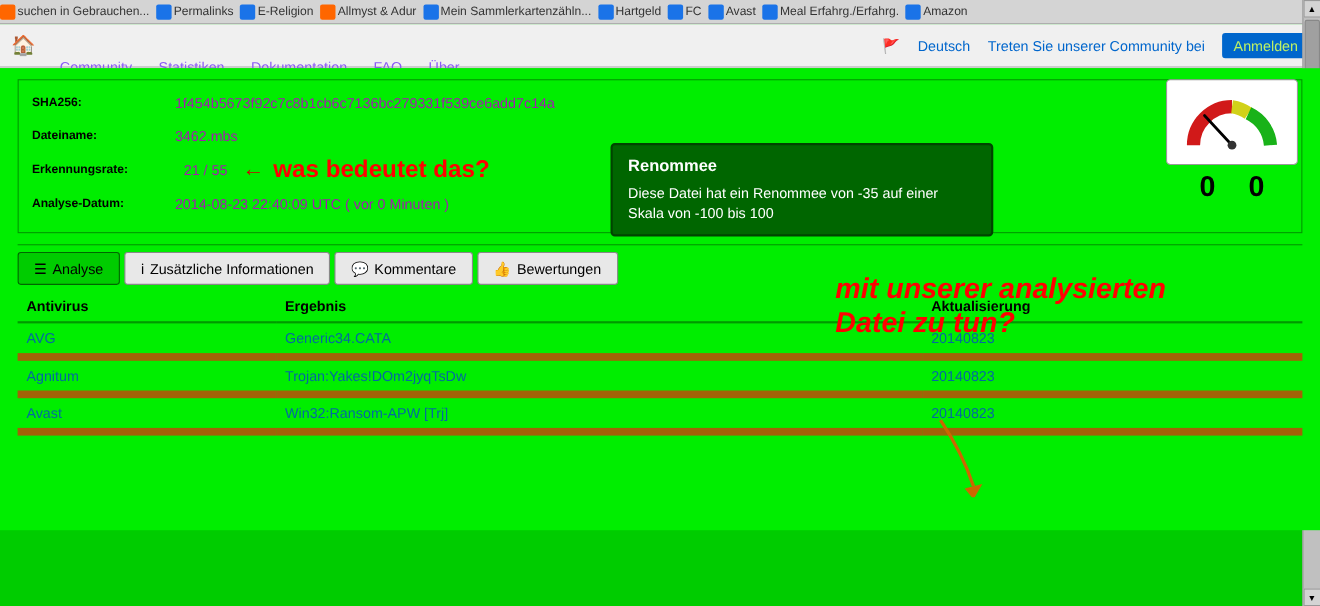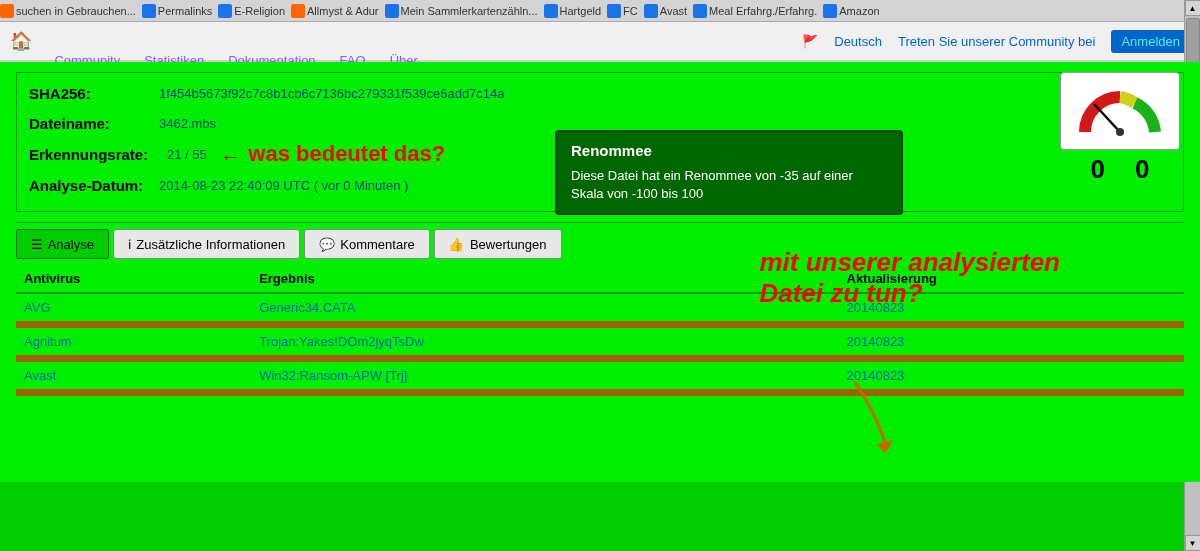--- a/index.html
+++ b/index.html
@@ -72,21 +72,21 @@
       align-items: center;
       gap: 16px;
     }
     .nav-right-link {
       color: #0066cc;
       font-size: 13px;
       cursor: pointer;
     }
     .nav-register {
       background: #0066cc;
-      color: #5eead4;
+      color: #bef264;
       padding: 4px 10px;
       border-radius: 3px;
       font-size: 13px;
       cursor: pointer;
     }
 
     
     .content-area {
       background: #00ee00;
       padding: 10px 16px;
@@ -104,24 +104,24 @@
     .info-row {
       display: flex;
       align-items: center;
       margin-bottom: 6px;
       min-height: 24px;
     }
     .info-label {
       font-weight: bold;
       width: 130px;
       color: #000;
-      font-size: 15px;
+      font-size: 11px;
     }
     .info-value {
-      color: #0c4a6e;
+      color: #a21caf;
       font-size: 13px;
     }
     .detection-row {
       display: flex;
       align-items: center;
       gap: 8px;
     }
     .arrow-annotation {
       color: #cc0000;
       font-size: 20px;

